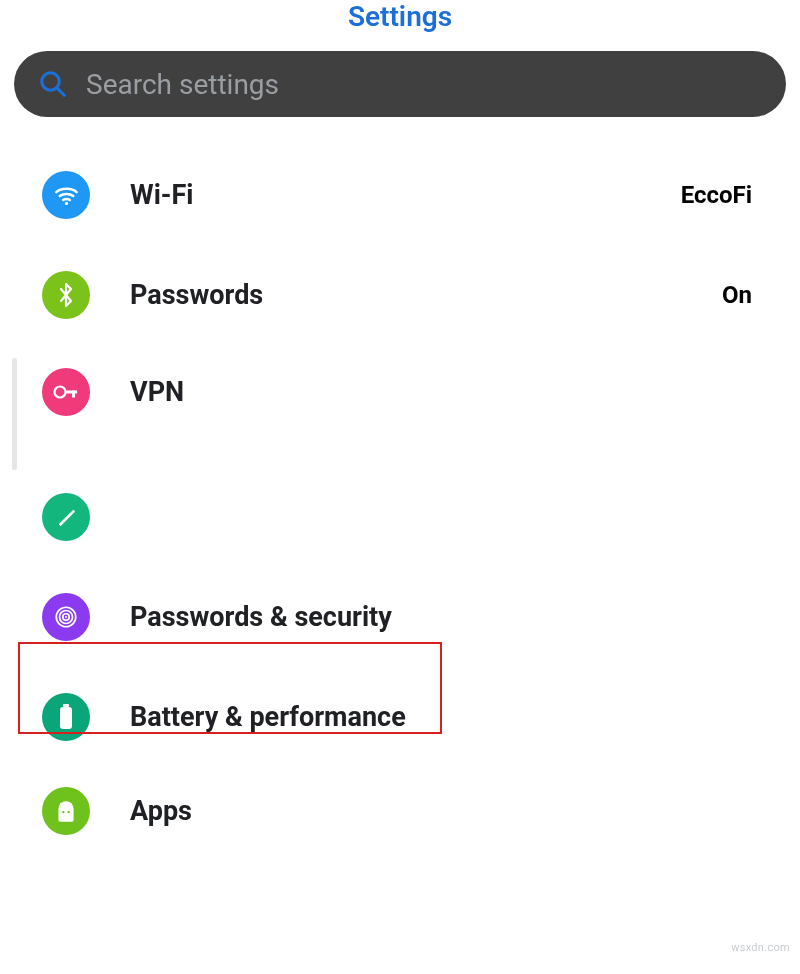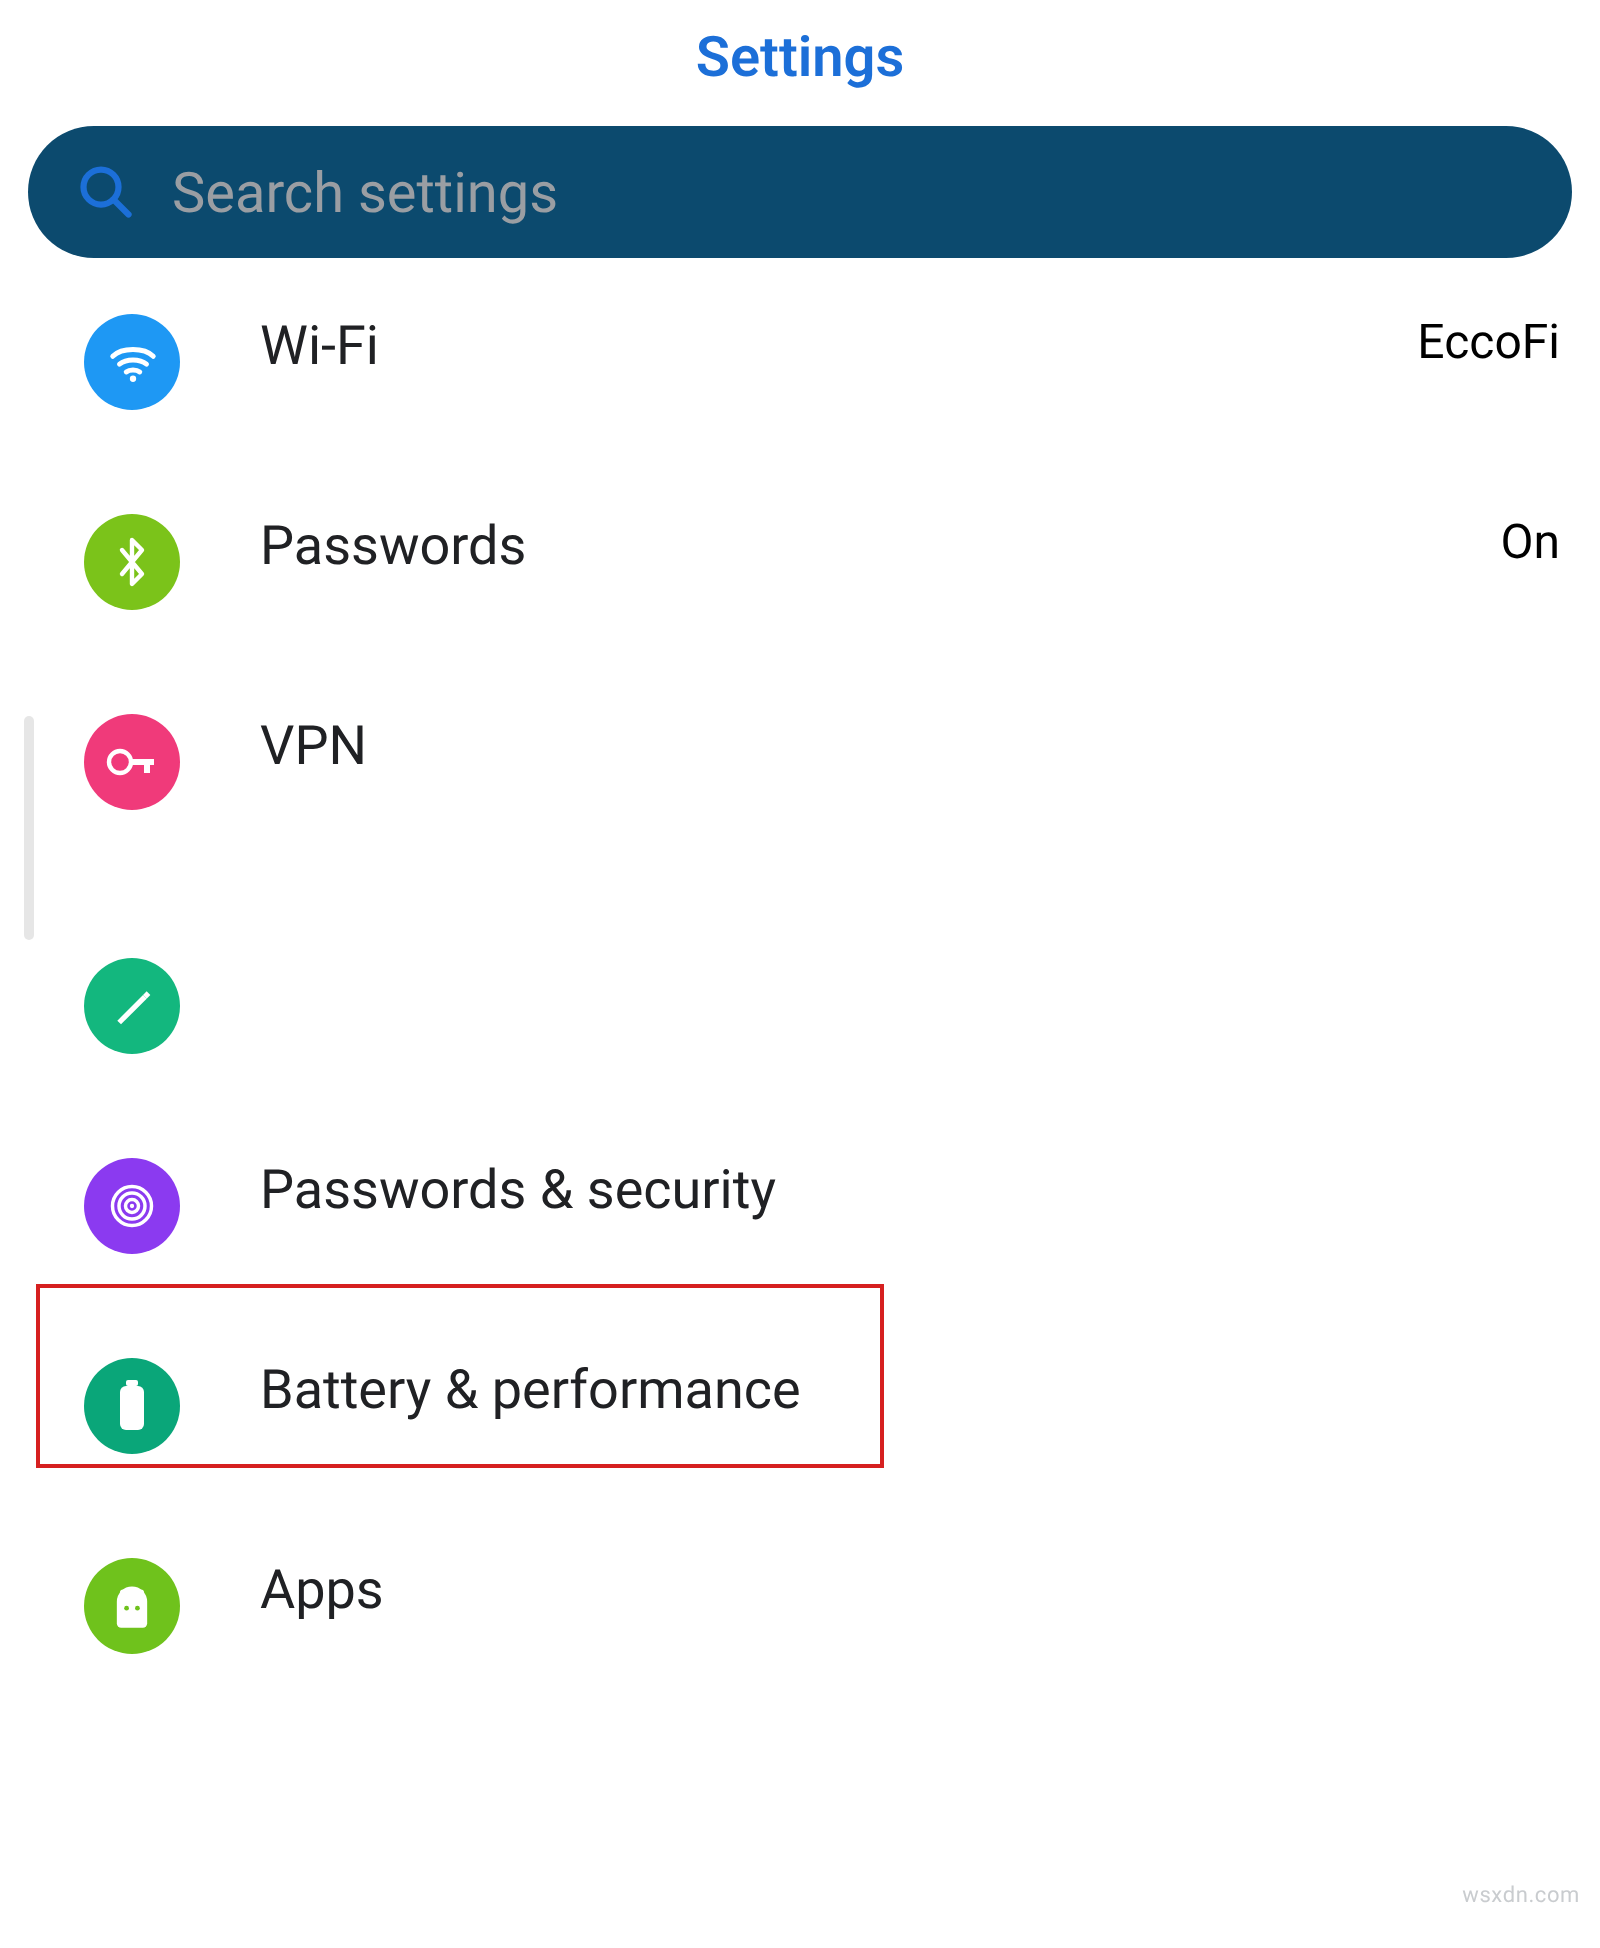--- a/index.html
+++ b/index.html
@@ -6,47 +6,49 @@
     body {
       width: 800px;
       height: 974px;
       background: #ffffff;
       font-family: -apple-system, BlinkMacSystemFont, "Segoe UI", Roboto, Arial, sans-serif;
       overflow: hidden;
       position: relative;
     }
     .header {
       text-align: center;
-      padding: 12px 0 18px 0;
+      padding: 0 0 18px 0;
     }
     .header-title {
       color: #1c6fd8;
       font-size: 28px;
       font-weight: 600;
     }
     .search-bar {
       margin: 0 14px 28px 14px;
-      background: #0c4a6e;
+      background: #404040;
       border-radius: 40px;
       height: 66px;
       display: flex;
       align-items: center;
       padding: 0 24px;
     }
     .search-bar svg { flex-shrink: 0; }
     .search-placeholder {
       color: #9a9ea3;
       font-size: 28px;
       margin-left: 18px;
     }
     .list { padding: 0; }
     .list-item {
       display: flex;
-      padding: 0 20px 0 42px;
+      align-items: center;
+      padding: 0 48px 0 42px;
       position: relative;
+      font-weight: bold;
     }
     .list-item.h-tall  { height: 100px; }
     .list-item.h-med   { height: 94px;  }
     .list-item.h-short { height: 88px;  }
     .icon-circle {
       width: 48px;
       height: 48px;
       border-radius: 50%;
       display: flex;
       align-items: center;

